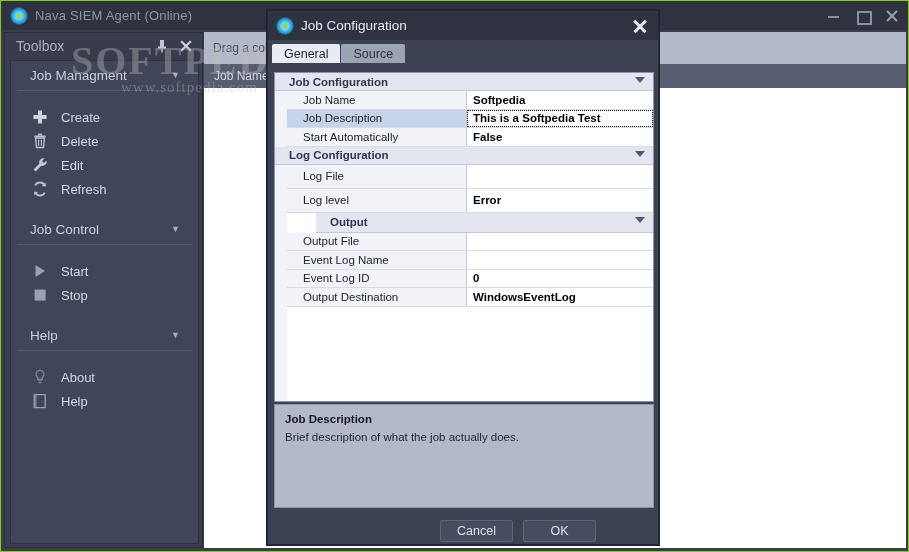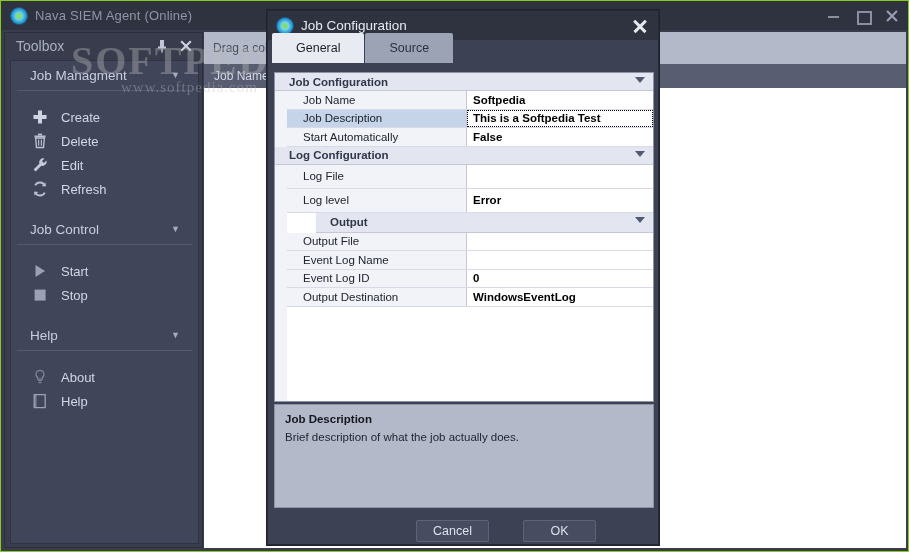--- a/index.html
+++ b/index.html
@@ -144,21 +144,21 @@
   #dlg-close::before, #dlg-close::after {
     content:""; position:absolute; left:4px; top:11px; width:16px; height:2.5px; background:#e8eaf1;
   }
   #dlg-close::before { transform: rotate(45deg); }
   #dlg-close::after  { transform: rotate(-45deg); }
 
   #dlg-tabs {
     position:absolute; left:4px; top:32px; height:20px; display:flex; align-items:flex-end; gap:1px;
   }
   .dlg-tab {
-    height:30px; padding:0 24px; font-size:12.5px;
+    height:19px; padding:0 12px; font-size:12.5px;
     display:flex; align-items:center;
     color:#2b2f3c; background:#b9bfcd;
     border-top-left-radius:2px; border-top-right-radius:2px;
   }
   .dlg-tab.active { background:#e9ebf2; color:#1c2029; }
   .dlg-tab.inactive { background:#9ca3b4; color:#2d313e; }
 
   
   #propgrid {
     position:absolute; left:6px; top:61px; width:380px; height:330px;
@@ -209,21 +209,21 @@
   #dlg-buttons {
     position:absolute; left:0; top:505px; width:390px; height:30px;
     display:flex; justify-content:flex-end; align-items:center; gap:10px;
     padding-right:62px;
   }
   .dlg-btn {
     width:73px; height:22px; font-size:12.5px;
     background:#474c60; color:#dde1ea;
     border:1px solid #5e6478;
     border-radius:2px;
-    display:flex; align-items:center; justify-content:center;margin-left:24px;
+    display:flex; align-items:center; justify-content:center;
   }
 </style>
 </head>
 <body>
 
 <div id="app-window">
 
   <div id="app-titlebar">
     <div id="app-title-icon"></div>
     <div id="app-title-text">Nava SIEM Agent (Online)</div>

